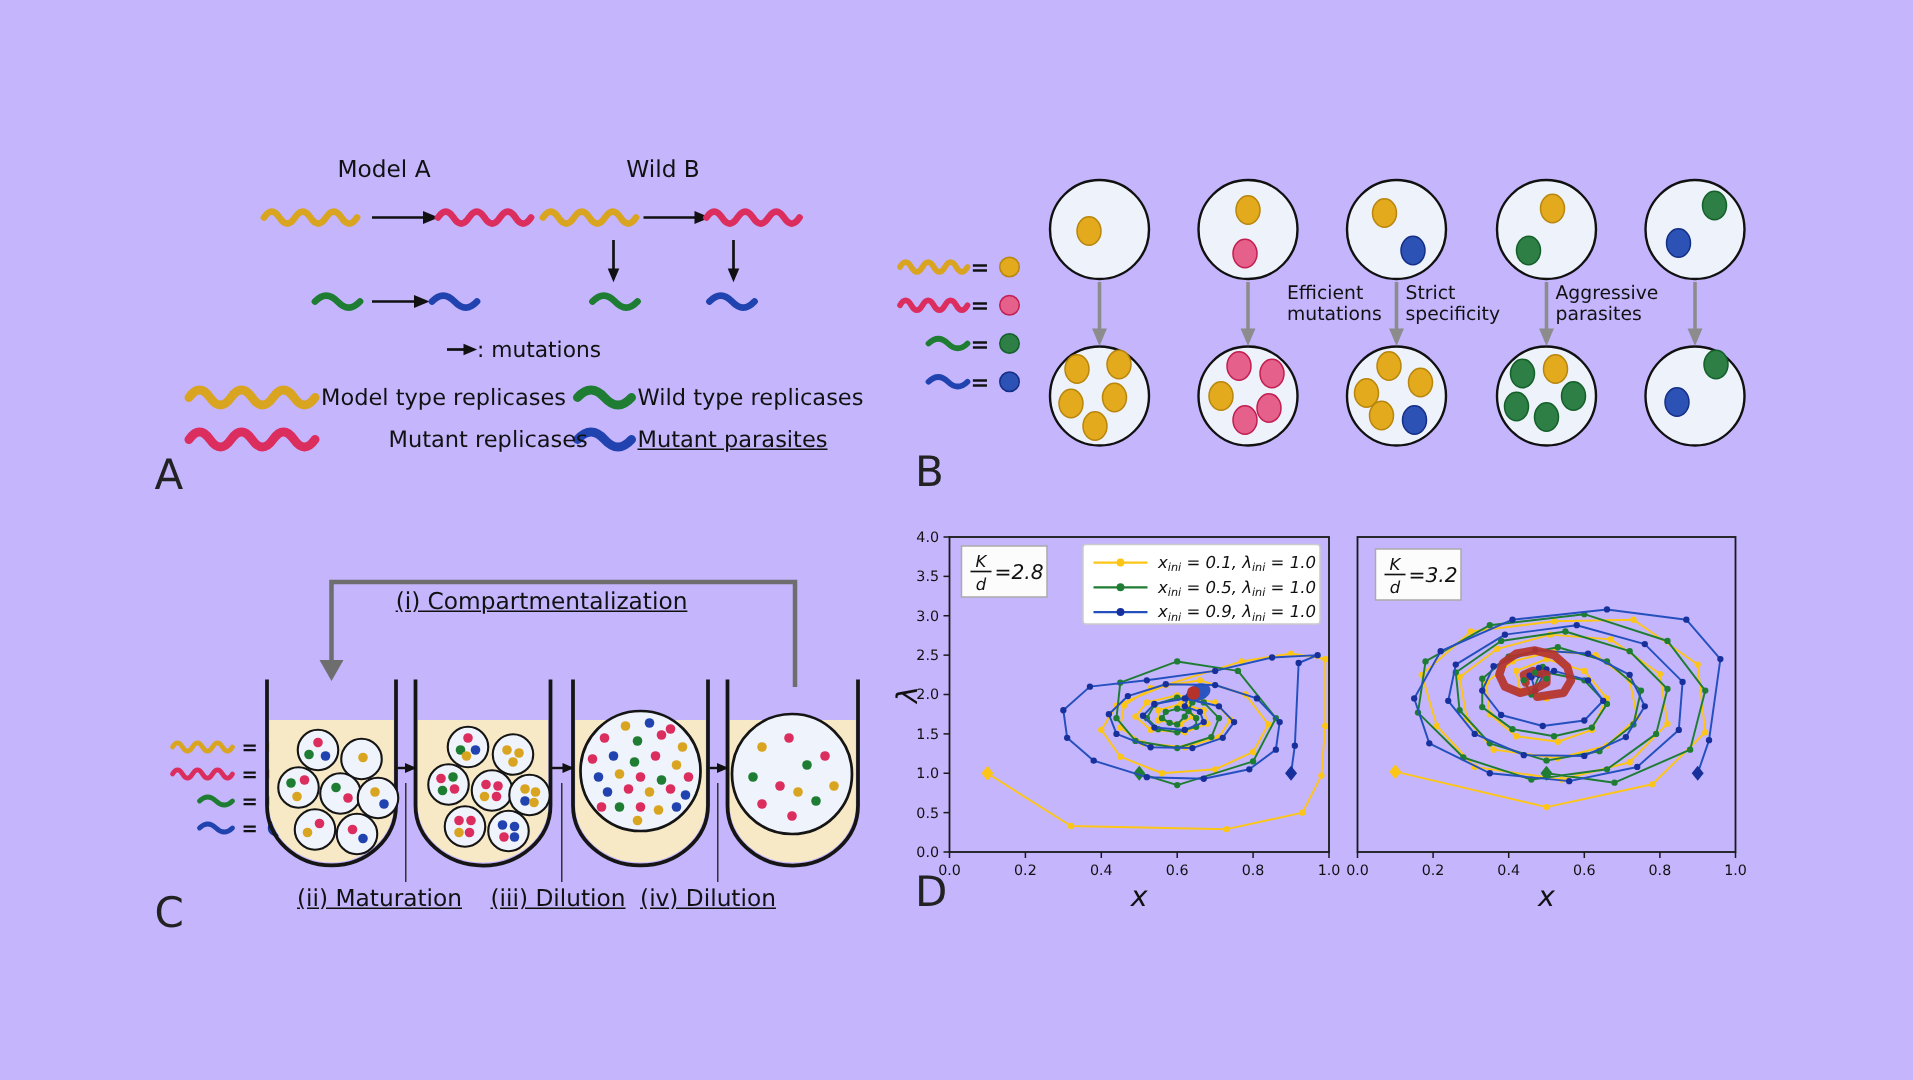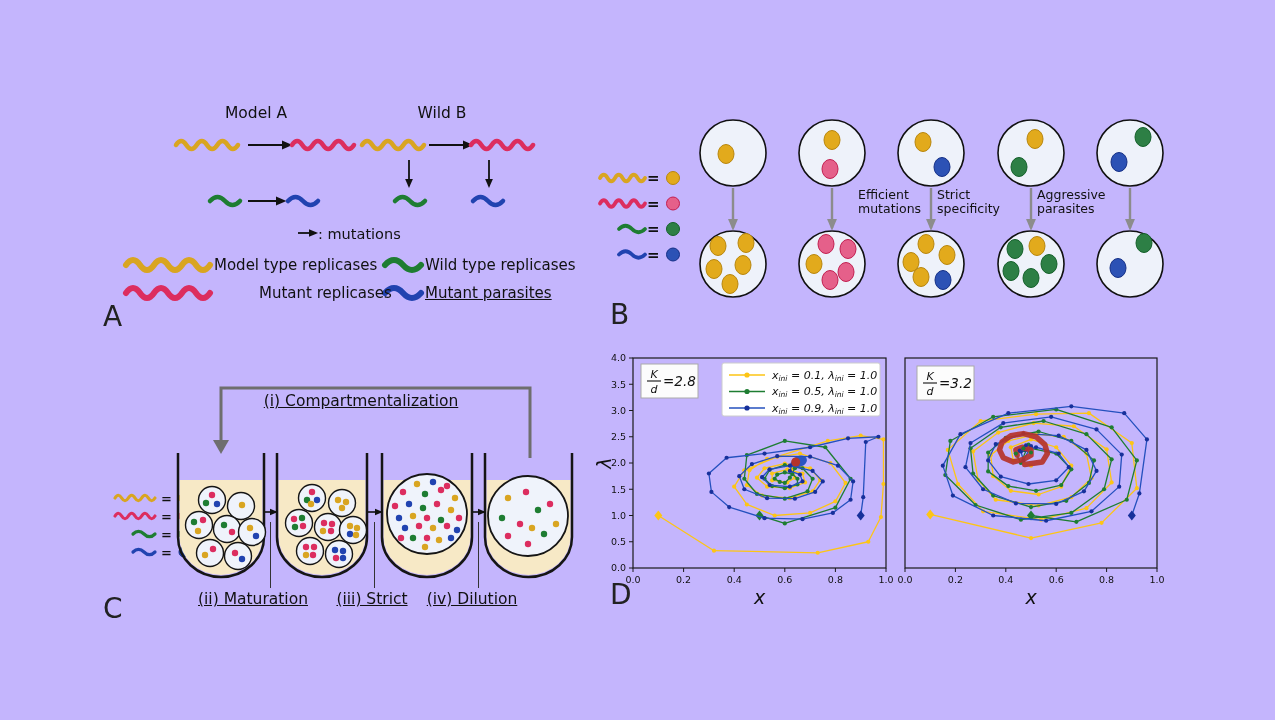--- a/index.html
+++ b/index.html
@@ -288,21 +288,21 @@
       <line x1="170.5" y1="152" x2="170.5" y2="218" stroke="#333" stroke-width="1"></line>
       <line x1="268" y1="142" x2="281" y2="142" stroke="#111" stroke-width="1.6"></line>
       <polygon points="282.8,142 275,138.7 275,145.3" fill="#111"></polygon>
       <line x1="274.5" y1="152" x2="274.5" y2="218" stroke="#333" stroke-width="1"></line>
       <line x1="373" y1="142" x2="384" y2="142" stroke="#111" stroke-width="1.6"></line>
       <polygon points="385.8,142 378,138.7 378,145.3" fill="#111"></polygon>
       <line x1="378.5" y1="152" x2="378.5" y2="218" stroke="#333" stroke-width="1"></line>
     </svg>
   <div class="txt step-label ctr" style="left:361px;top:392px;">(i) Compartmentalization</div>
   <div class="txt step-label ctr" style="left:253px;top:590px;">(ii) Maturation</div>
-  <div class="txt step-label ctr" style="left:372px;top:590px;">(iii) Strict</div>
+  <div class="txt step-label ctr" style="left:372px;top:590px;">(iii) Dilution</div>
   <div class="txt step-label ctr" style="left:472px;top:590px;">(iv) Dilution</div>
   <div class="txt panel-label" style="left:103px;top:592px;">C</div>
 
   <svg id="svgD" style="left:600px;top:348px;" width="580" height="272">
       <g>
         <g>
           <polyline points="58.3,167.5 113.96000000000001,202.675 217.69,204.775 268.29,193.75 280.94,169.075 283.47,136 283.47,91.375 260.70000000000005,87.69999999999999 227.81,92.95 177.20999999999998,108.69999999999999 144.32,122.35 134.2,138.625 146.85000000000002,156.475 174.68,167.5 210.1,164.875 235.4,153.325 245.51999999999998,134.95 230.34,115 199.98000000000002,105.55 167.09,110.8 149.38,122.35 146.85000000000002,137.05 162.03,147.55 189.85999999999999,150.175 212.63,143.35000000000002 220.22,131.8 210.1,120.25 184.79999999999998,115.525 164.56,120.25 156.97,129.7 167.09,138.625 189.85999999999999,140.2 205.04000000000002,134.425 202.51000000000002,125.5 187.32999999999998,121.30000000000001 172.15,125.5 172.15,132.325 187.32999999999998,134.425 194.92000000000002,129.7 192.39000000000001,120.25 194.92000000000002,113.95" fill="none" stroke="#FDC515" stroke-width="1.3" stroke-linejoin="round"></polyline>
           <path d="M 58.3,162.5 L 62.3,167.5 L 58.3,172.5 L 54.3,167.5 Z" fill="#FDC515"></path>
           <circle cx="113.96000000000001" cy="202.675" r="2.1" fill="#FDC515"></circle>
           <circle cx="217.69" cy="204.775" r="2.1" fill="#FDC515"></circle>

